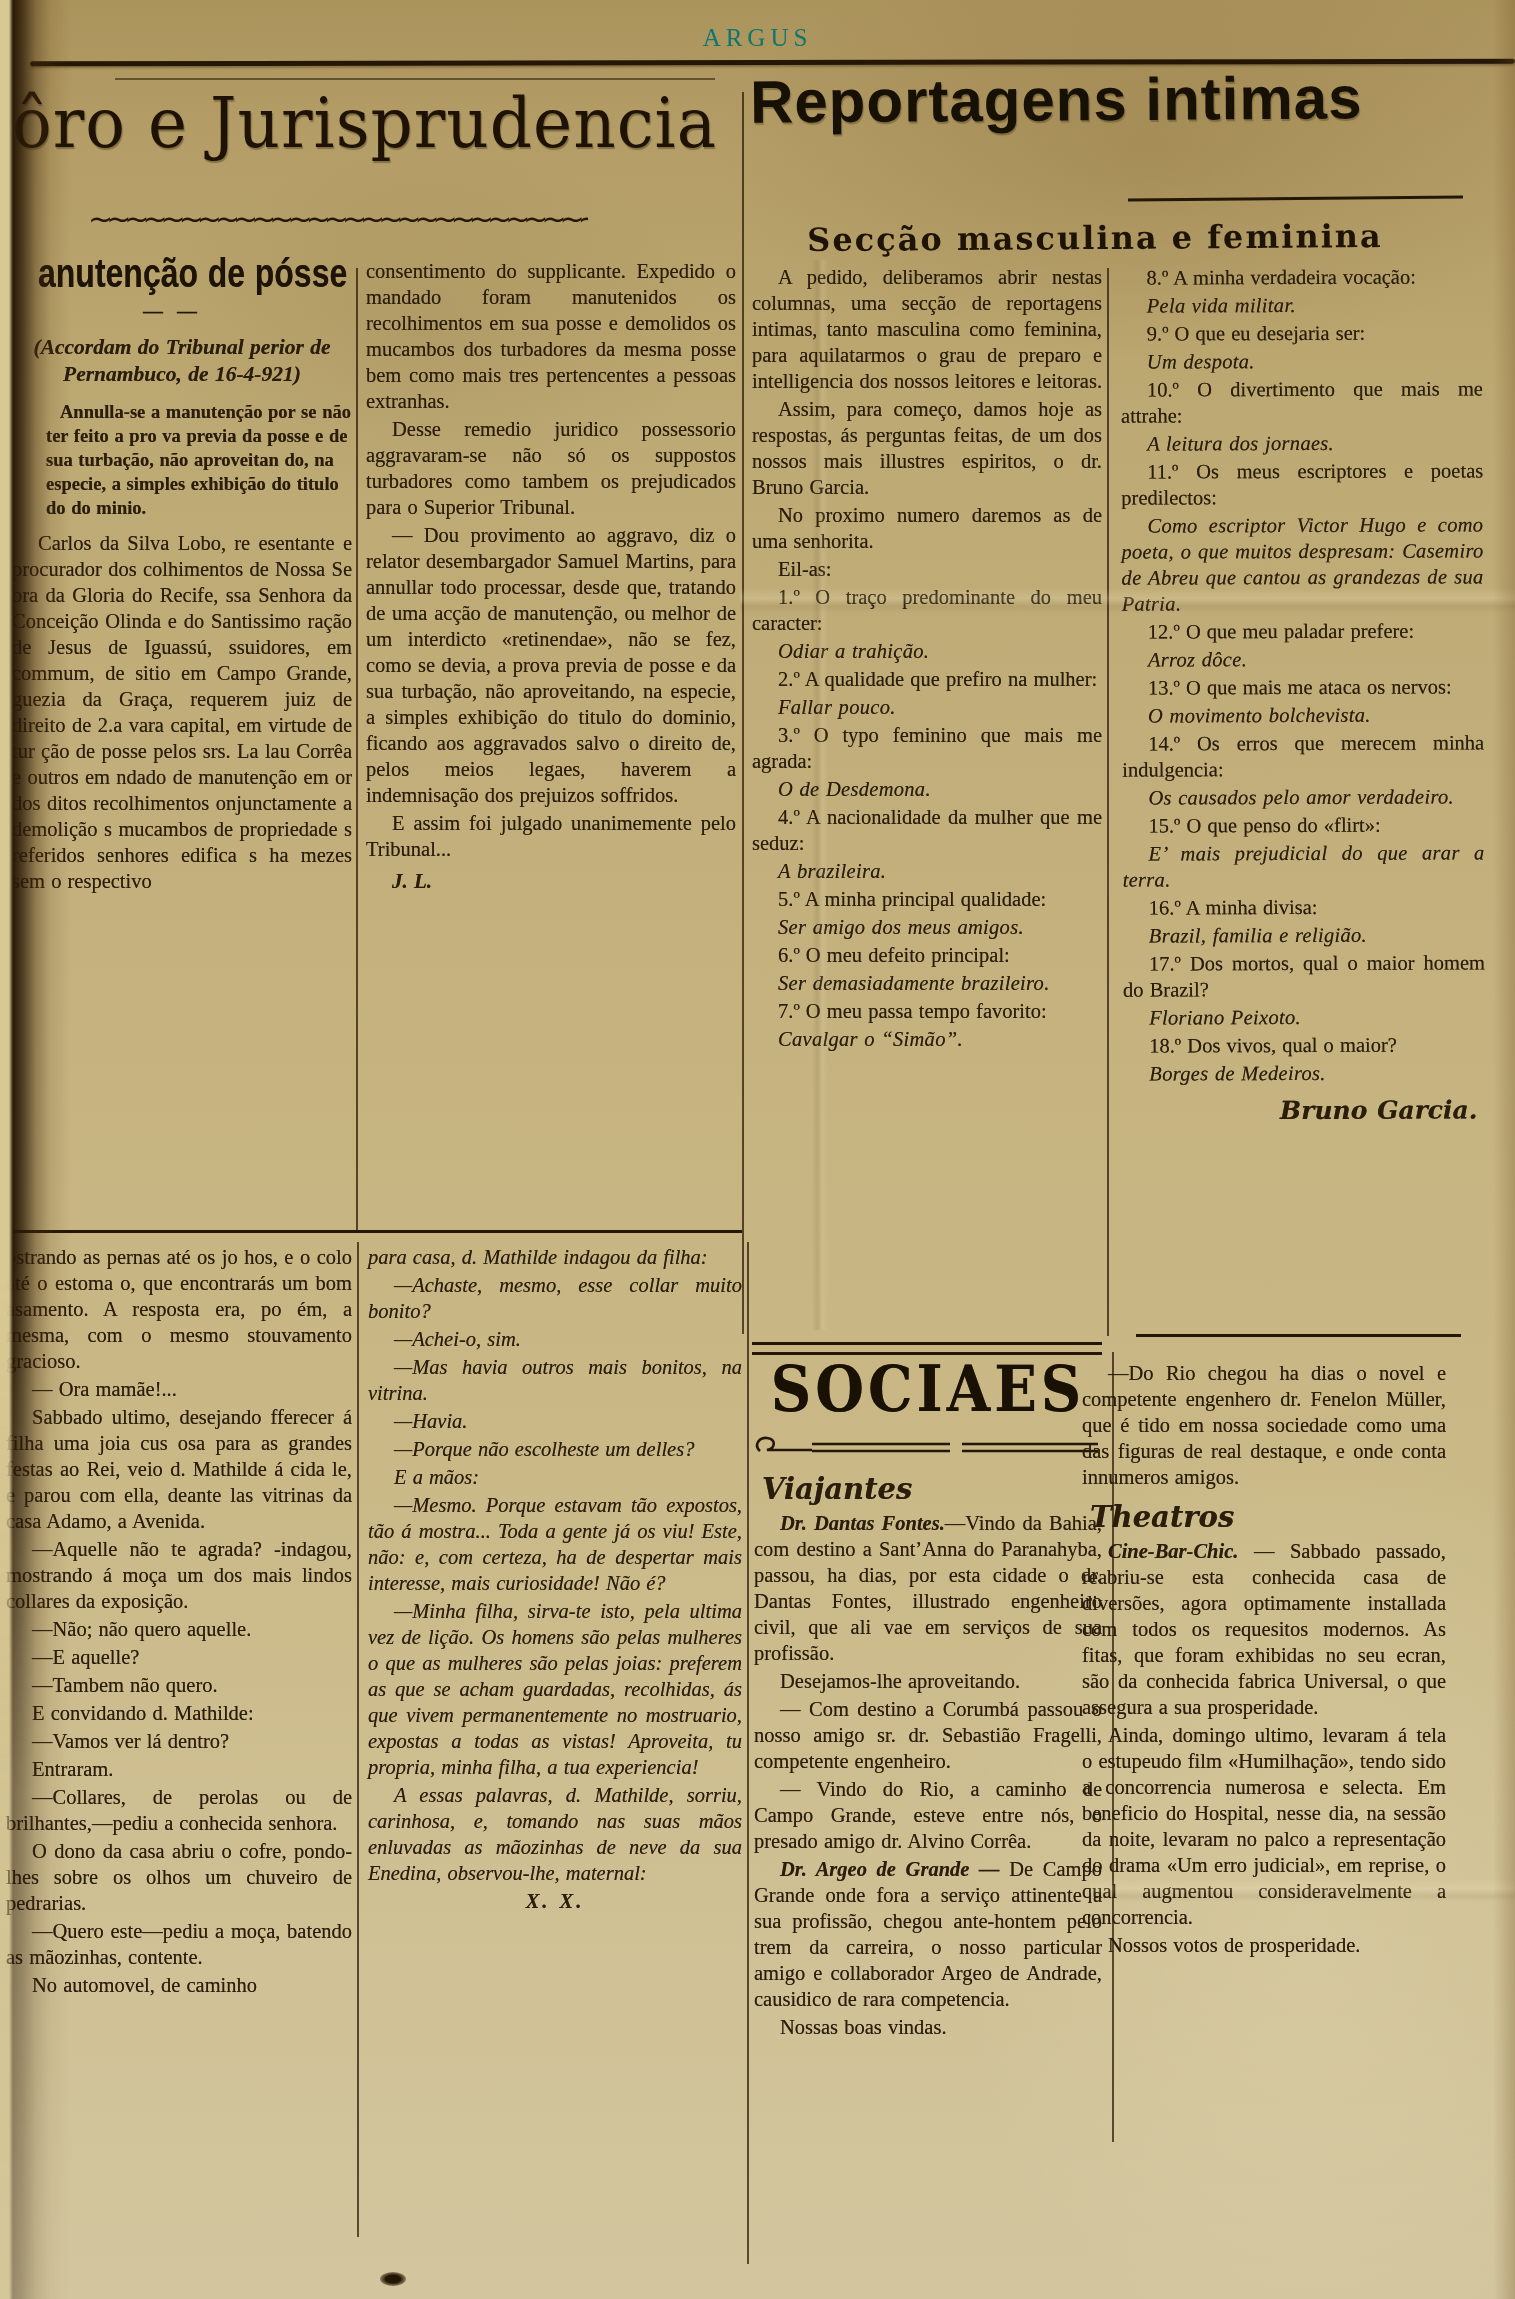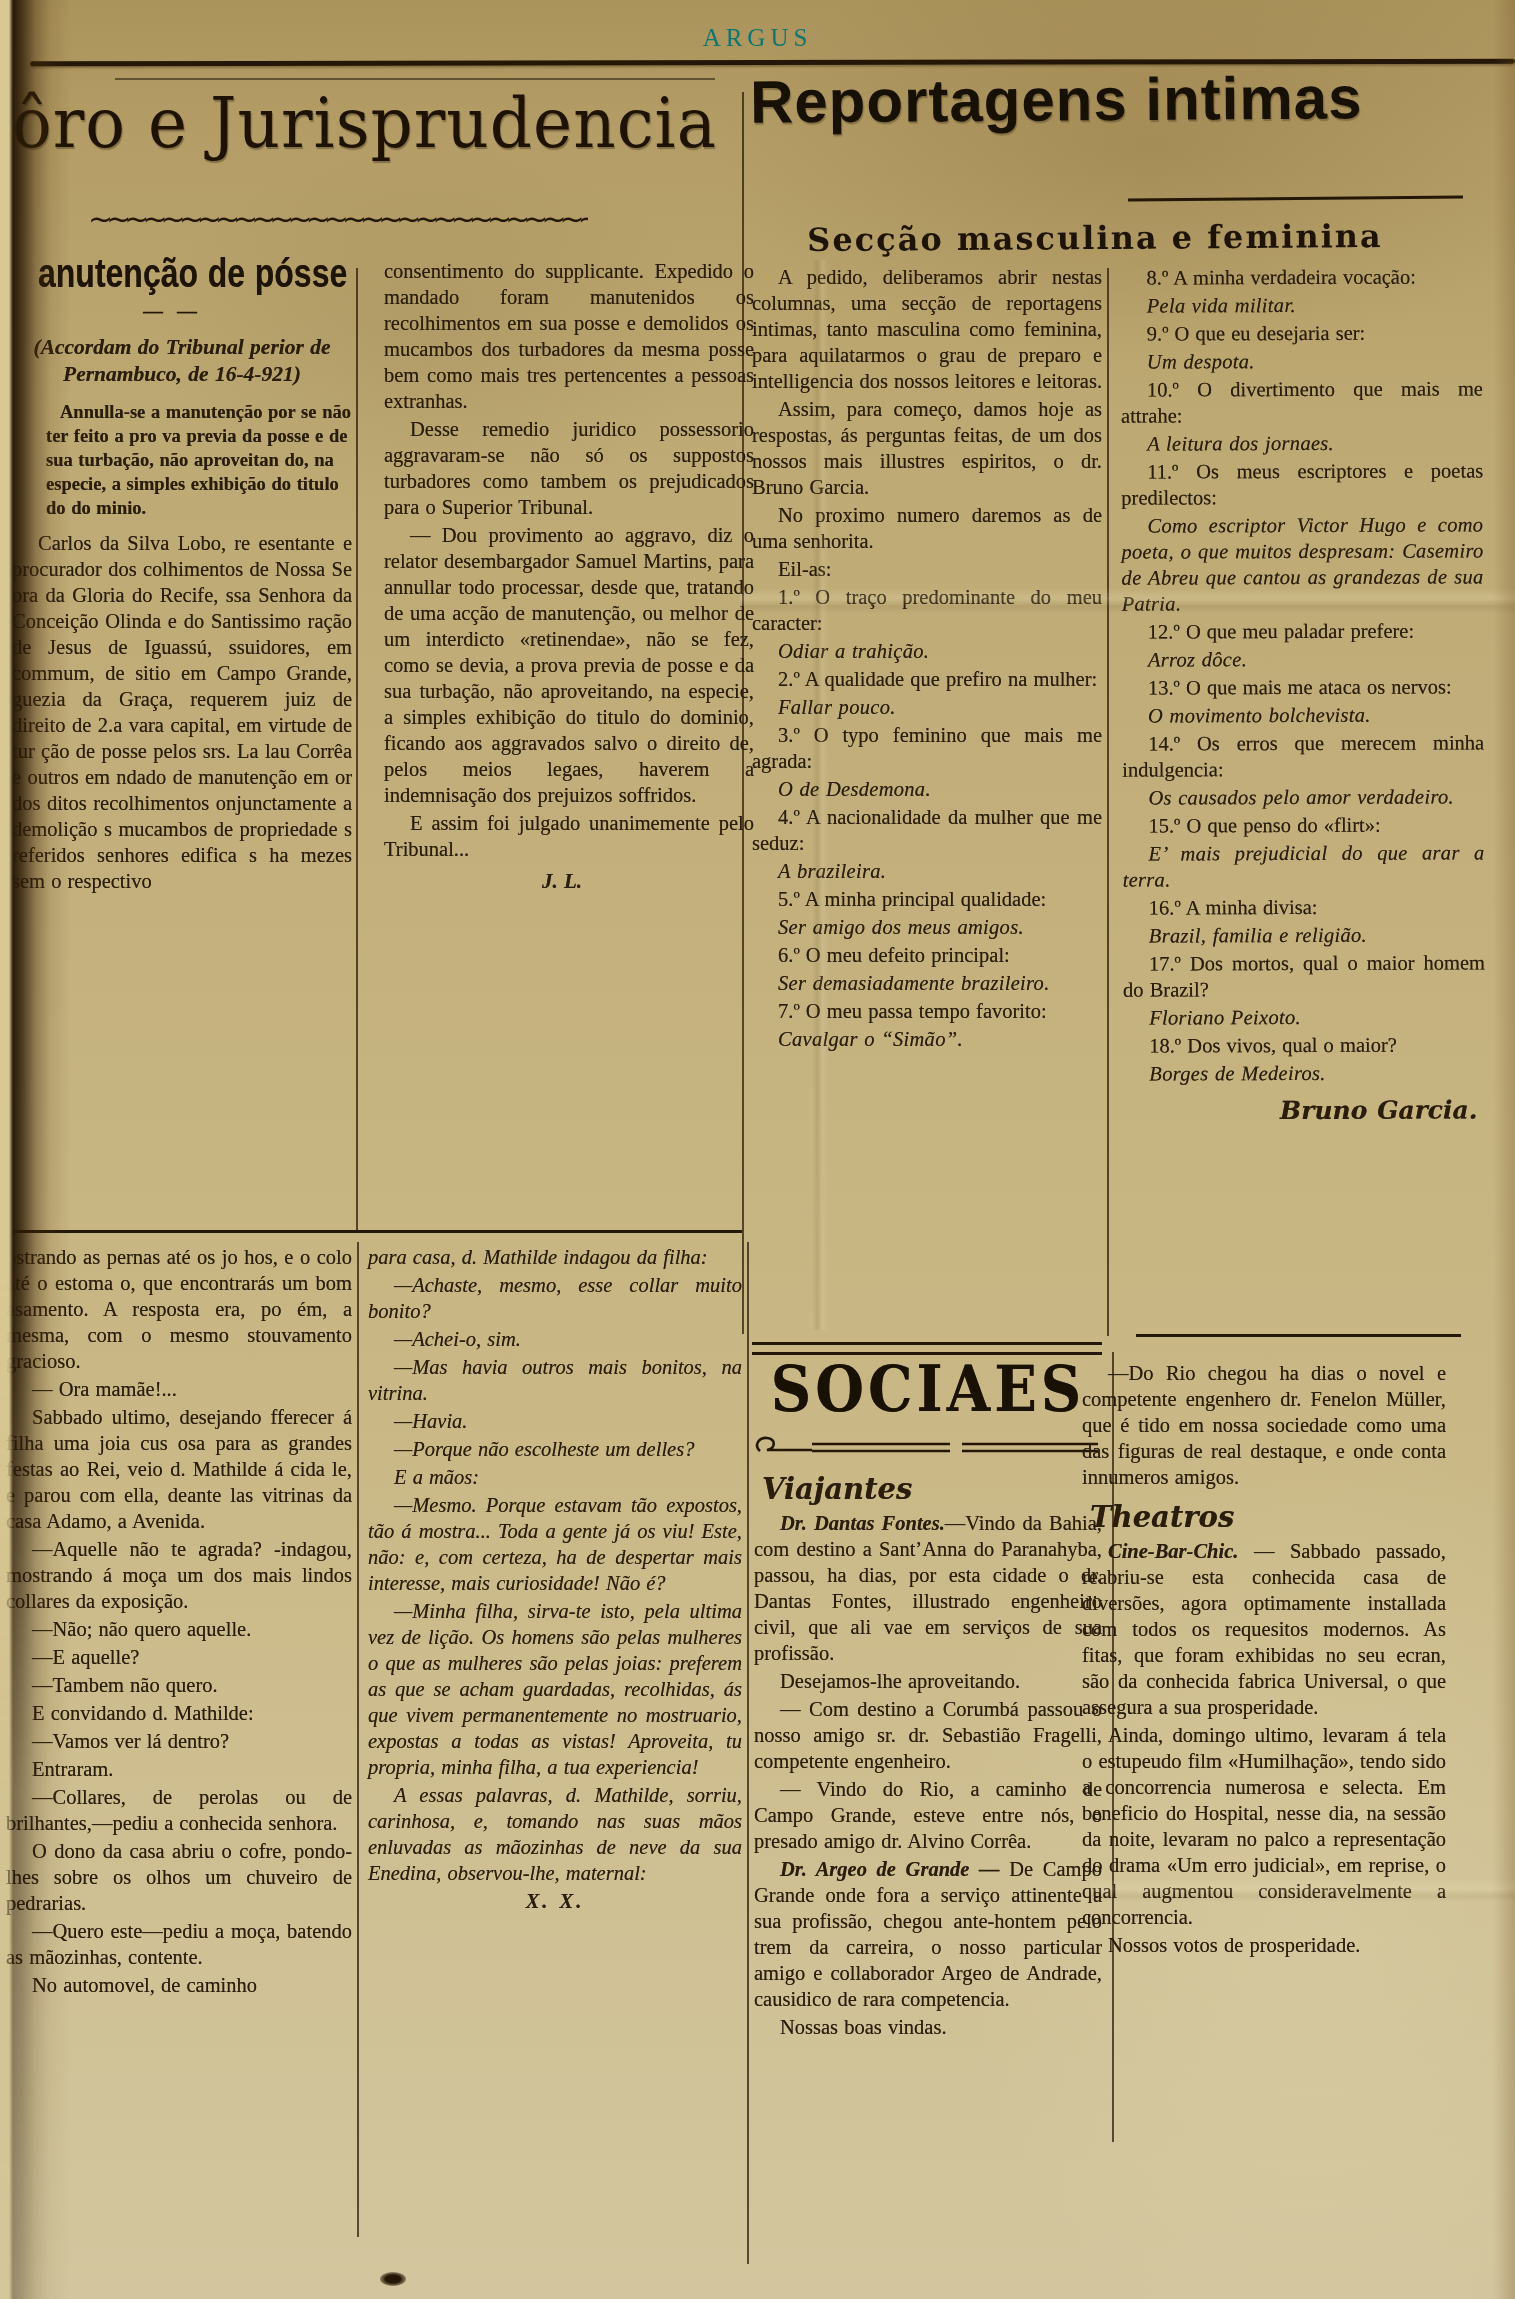--- a/index.html
+++ b/index.html
@@ -12,21 +12,21 @@
       radial-gradient(ellipse 520px 700px at 1310px 1900px, rgba(255,248,215,.13), transparent 70%),
       linear-gradient(180deg,#ab935c 0,#b49d66 140px,#bda973 420px,#c3b07d 900px,#c9b885 1400px,#cfc094 1900px,#d3c69e 2299px);
   }
   .col{position:absolute;z-index:4;font-size:20.5px;line-height:26px;text-align:justify;
        color:#2a1d0c;text-shadow:0 0 .6px rgba(42,29,12,.65);word-spacing:1px;}
   .b{margin:0 0 2px;text-indent:26px;}
   .b.pni{text-indent:0;}
   .b.it{font-style:italic;letter-spacing:.3px;}
   .b.acc{font-weight:700;font-style:italic;text-align:center;text-indent:0;font-size:21.5px;line-height:27px;margin:8px 0 12px;}
   .b.lede{font-weight:700;font-size:18.5px;line-height:24px;margin:0 0 10px 34px;text-indent:14px;text-align:left;}
-  .b.sig{text-align:center;font-style:italic;font-weight:700;padding-right:40px;margin-top:6px;font-size:21px;}
+  .b.sig{text-align:left;font-style:italic;font-weight:700;padding-right:40px;margin-top:6px;font-size:21px;}
   .b.sigb{text-align:right;font-style:italic;font-weight:700;font-size:25px;padding-right:8px;margin-top:12px;font-family:"DejaVu Serif",serif;}
   .b.sigx{text-align:center;font-weight:700;letter-spacing:3px;text-indent:0;}
   .b.subhead{font-weight:700;font-style:italic;font-size:29px;line-height:34px;margin:10px 0 4px;text-indent:8px;font-family:"DejaVu Serif",serif;}
   .lead{font-weight:700;font-style:italic;}
   .masthead{position:absolute;left:0;top:24px;width:100%;text-align:center;z-index:4;
     font-weight:400;font-size:25px;letter-spacing:5px;color:#0f766e;}
   .hrule{position:absolute;background:#241707;z-index:4;}
   .top-rule{left:30px;top:60px;width:1485px;height:5px;border-radius:3px;transform:rotate(-.1deg);box-shadow:0 2px 2px rgba(60,40,15,.35);}
   .top-rule2{left:115px;top:78px;width:600px;height:2px;opacity:.55;}
   .intimas-rule{left:1128px;top:197px;width:335px;height:3px;transform:rotate(-.5deg);}
@@ -91,21 +91,21 @@
 <section class="col" style="left:12px;top:250px;width:340px;">
   <h3 class="pos-title">anutenção de pósse</h3>
   <div class="dash">— —</div>
   <div>
       <p class="b acc">(Accordam do Tribunal perior de Pernambuco, de 16-4-921)</p>
       <p class="b lede">Annulla-se a manutenção por se não ter feito a pro va previa da posse e de sua turbação, não aproveitan do, na especie, a simples exhibição do titulo do do minio.</p>
       <p class="b p">Carlos da Silva Lobo, re esentante e procurador dos colhimentos de Nossa Se ora da Gloria do Recife, ssa Senhora da Conceição Olinda e do Santissimo ração de Jesus de Iguassú, ssuidores, em commum, de sitio em Campo Grande, guezia da Graça, requerem juiz de direito de 2.a vara capital, em virtude de tur ção de posse pelos srs. La lau Corrêa e outros em ndado de manutenção em or dos ditos recolhimentos onjunctamente a demolição s mucambos de propriedade s referidos senhores edifica s ha mezes sem o respectivo</p>
     </div>
 </section>
 
-<section class="col" style="left:384px;top:258px;width:370px;">
+<section class="col" style="left:366px;top:258px;width:370px;">
   <div>
       <p class="b pni">consentimento do supplicante. Expedido o mandado foram manutenidos os recolhimentos em sua posse e demolidos os mucambos dos turbadores da mesma posse bem como mais tres pertencentes a pessoas extranhas.</p>
       <p class="b p">Desse remedio juridico possessorio aggravaram-se não só os suppostos turbadores como tambem os prejudicados para o Superior Tribunal.</p>
       <p class="b p">— Dou provimento ao aggravo, diz o relator desembargador Samuel Martins, para annullar todo processar, desde que, tratando de uma acção de manutenção, ou melhor de um interdicto «retinendae», não se fez, como se devia, a prova previa de posse e da sua turbação, não aproveitando, na especie, a simples exhibição do titulo do dominio, ficando aos aggravados salvo o direito de, pelos meios legaes, haverem a indemnisação dos prejuizos soffridos.</p>
       <p class="b p">E assim foi julgado unanimemente pelo Tribunal...</p>
       <p class="b sig">J. L.</p>
     </div>
 </section>
 
 <section class="col" style="left:752px;top:264px;width:350px;height:1072px;overflow:hidden;">

